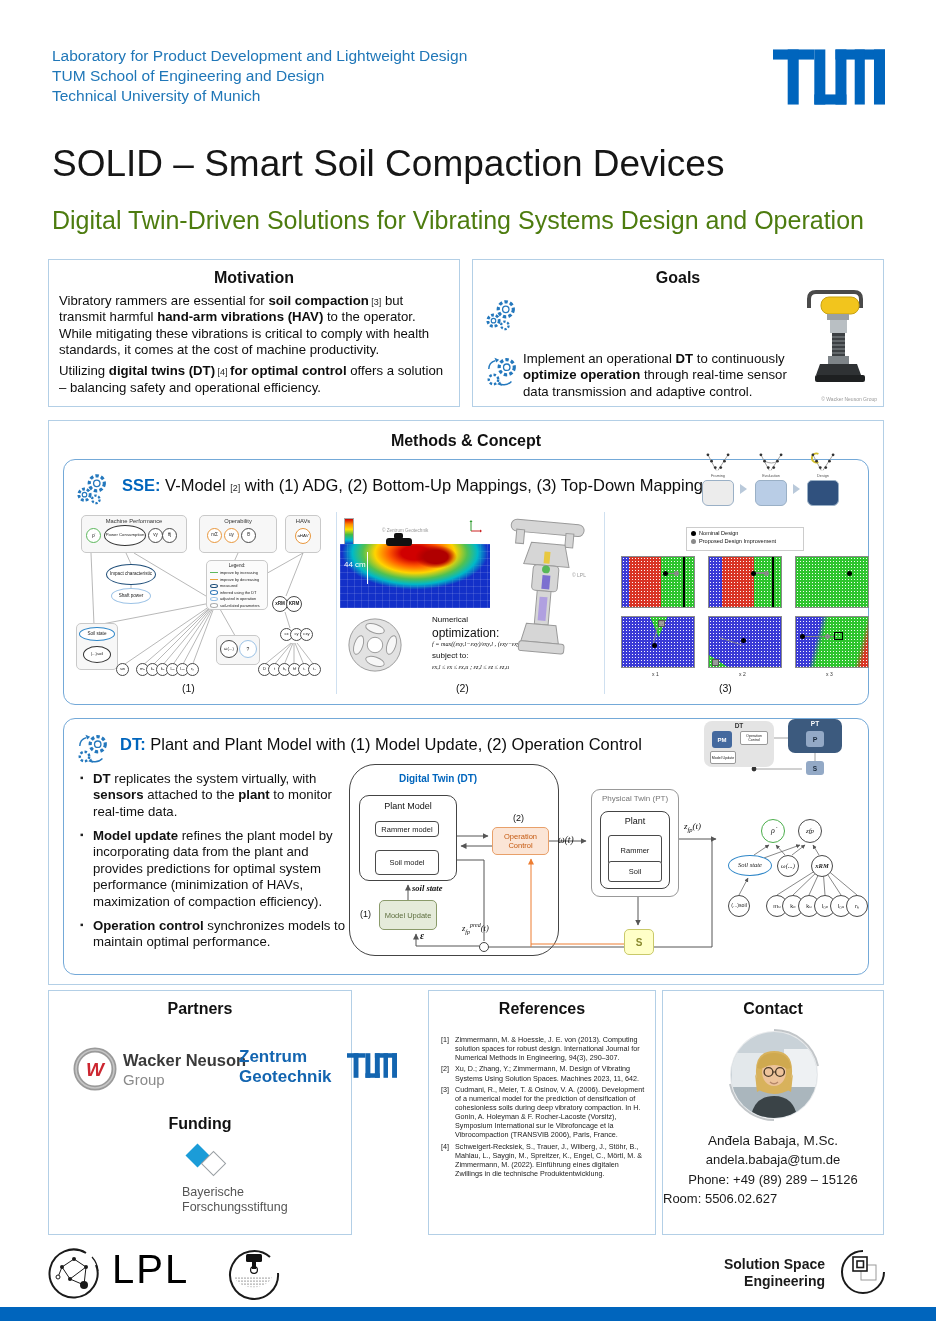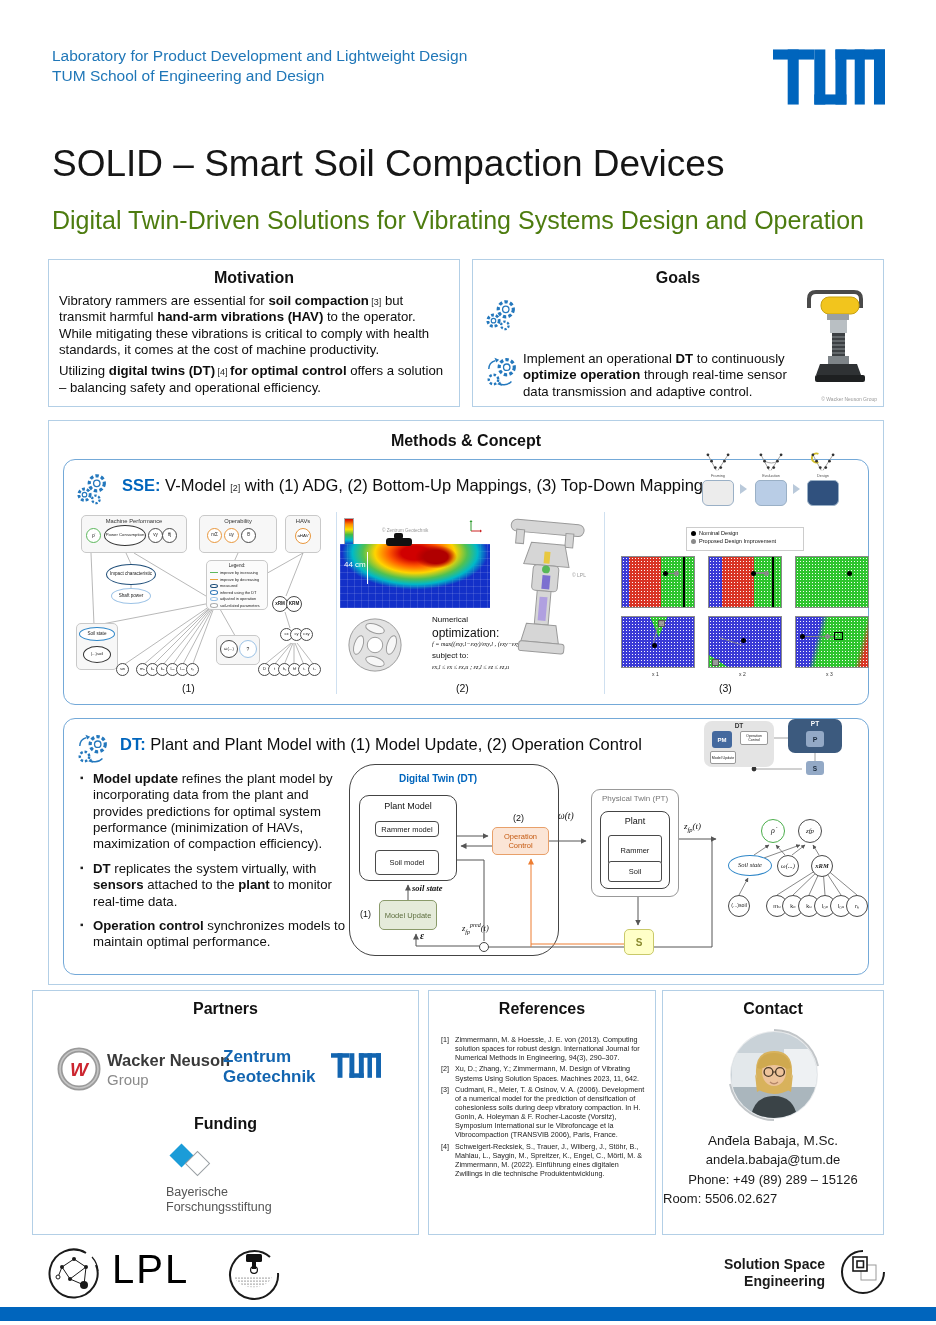--- a/index.html
+++ b/index.html
@@ -54,20 +54,21 @@
         <path d="M0 0L6 3L0 6z" fill="#ed7d31"></path>
       </marker>
   </defs>
 </svg>
 
 <div class="poster">
 
   <div class="abs" style="left:52px;top:46px">
     <div class="hdr-line">Laboratory for Product Development and Lightweight Design</div>
     <div class="hdr-line">TUM School of Engineering and Design</div>
+    <div class="hdr-line">Technical University of Munich</div>
   </div>
   <svg class="abs" style="left:773px;top:48px" width="112" height="58" viewBox="0 0 122 60">
     <g fill="#0065BD">
       <rect x="0" y="0" width="45" height="11"></rect>
         <rect x="16" y="0" width="12" height="60"></rect>
       <rect x="45" y="0" width="12" height="60"></rect>
         <rect x="45" y="49" width="35" height="11"></rect>
         <rect x="68" y="0" width="12" height="60"></rect>
       <rect x="68" y="0" width="54" height="11"></rect>
         <rect x="89" y="0" width="11" height="60"></rect>
@@ -472,30 +473,30 @@
     <div class="blk" style="left:648px;top:12px;width:20px;height:17px;background:#44699e;border:none;border-radius:3px;color:#fff;font-size:6px;font-weight:bold">PM</div>
     <div class="blk" style="left:676px;top:12px;width:28px;height:14px;font-size:3.6px;border-color:#999;border-radius:2px">Operation Control</div>
     <div class="blk" style="left:646px;top:32px;width:26px;height:13px;font-size:3.6px;border-color:#999;border-radius:2px">Model Update</div>
     <div class="abs" style="left:724px;top:0;width:54px;height:34px;background:#3c5a7e;border-radius:7px">
       <div style="font-size:6.5px;font-weight:bold;text-align:center;margin-top:1px;color:#fff">PT</div>
     </div>
     <div class="blk" style="left:742px;top:12px;width:18px;height:16px;background:#93a9c6;border:none;border-radius:3px;color:#1c2c3e;font-size:7px;font-weight:bold">P</div>
     <div class="blk" style="left:742px;top:42px;width:18px;height:14px;background:#93a9c6;border:none;border-radius:3px;color:#1c2c3e;font-size:6.5px;font-weight:bold">S</div>
 
     <div class="dtb abs" style="left:16px;top:52px;width:282px">
+      <div class="row"><b>DT</b><span> replicates the system virtually, with </span><b>sensors</b><span> attached to the </span><b>plant</b><span> to monitor real-time data.</span></div>
       <div class="row"><b>Model update</b><span> refines the plant model by incorporating data from the plant and provides predictions for optimal system performance (minimization of HAVs, maximization of compaction efficiency).</span></div>
-      <div class="row"><b>DT</b><span> replicates the system virtually, with </span><b>sensors</b><span> attached to the </span><b>plant</b><span> to monitor real-time data.</span></div>
       <div class="row"><b>Operation control</b><span> synchronizes models to maintain optimal performance.</span></div>
     </div>
 
     <div class="blk" style="left:311px;top:102px;width:64px;height:16px;font-size:7.5px;border-radius:4px">Rammer model</div>
     <div class="blk" style="left:311px;top:131px;width:64px;height:25px;font-size:7.5px;border-radius:4px">Soil model</div>
     <div class="tl" style="left:449px;top:94px;font-size:9px">(2)</div>
     <div class="blk" style="left:428px;top:108px;width:57px;height:28px;background:#fbe5d6;border-color:#e8a06a;color:#c55a11;font-size:7.5px">Operation Control</div>
-    <div class="tl serif" style="left:494px;top:92px;font-size:9.5px">ω(t)</div>
+    <div class="tl serif" style="left:494px;top:116px;font-size:9.5px">ω(t)</div>
     <div class="blk" style="left:544px;top:116px;width:54px;height:30px;font-size:7.5px;border-radius:3px">Rammer</div>
     <div class="blk" style="left:544px;top:142px;width:54px;height:21px;font-size:7.5px;border-radius:3px">Soil</div>
     <div class="tl" style="left:296px;top:190px;font-size:9px">(1)</div>
     <div class="blk" style="left:315px;top:181px;width:58px;height:30px;background:#e5ebda;border-color:#8a9a6a;color:#5f7040;font-size:7.5px">Model Update</div>
     <div class="tl serif" style="left:348px;top:164px;font-size:8.5px;font-weight:bold">soil state</div>
     <div class="tl serif" style="left:356px;top:211px;font-size:10px;font-weight:bold">ε</div>
     <div class="tl serif" style="left:398px;top:203px;font-size:8.5px"><span>z</span><sub style="font-size:6px">fp</sub><sup style="font-size:6px">pred</sup><span>(t)</span></div>
     <div class="c" style="left:415px;top:223px;width:10px;height:10px;border-color:#444"></div>
     <div class="blk" style="left:560px;top:210px;width:30px;height:26px;background:#ffffc8;border-color:#c9c96a;color:#8a8a30;font-size:10px;font-weight:bold">S</div>
     <div class="tl serif" style="left:620px;top:102px;font-size:9px"><span>z</span><sub style="font-size:6.5px">fp</sub><span>(t)</span></div>
@@ -507,21 +508,21 @@
     <div class="c serif" style="left:747px;top:136px;width:22px;height:22px;font-size:6.5px;font-weight:bold">xRM</div>
     <div class="c" style="left:664px;top:176px;width:22px;height:22px;font-size:5.2px">(...)soil</div>
     <div class="c" style="left:702px;top:176px;width:22px;height:22px;font-size:6px">mᵤ</div>
     <div class="c" style="left:718px;top:176px;width:22px;height:22px;font-size:6px">kₒ</div>
     <div class="c" style="left:734px;top:176px;width:22px;height:22px;font-size:6px">kᵤ</div>
     <div class="c" style="left:750px;top:176px;width:22px;height:22px;font-size:6px">l₀ₒ</div>
     <div class="c" style="left:766px;top:176px;width:22px;height:22px;font-size:6px">l₀ᵤ</div>
     <div class="c" style="left:782px;top:176px;width:22px;height:22px;font-size:6px">rₖ</div>
   </div>
 
-  <div class="box" style="left:32px;top:990px;width:387px;height:245px">
+  <div class="box" style="left:48px;top:990px;width:304px;height:245px">
     <div class="btitle" style="margin-top:9px">Partners</div>
     <svg class="abs" style="left:24px;top:56px" width="44" height="44" viewBox="0 0 44 44">
       <circle cx="22" cy="22" r="19" fill="#fff" stroke="#9a9a9a" stroke-width="5"></circle>
       <circle cx="22" cy="22" r="19" fill="none" stroke="#c5c5c5" stroke-width="1.6"></circle>
       <text x="22" y="29" text-anchor="middle" font-size="19" font-weight="bold" font-style="italic" fill="#cc2630" font-family="Liberation Sans, sans-serif">W</text>
     </svg>
     <div class="tl" style="left:74px;top:60px;font-size:16.5px;font-weight:bold;color:#3a3a3a">Wacker Neuson</div>
     <div class="tl" style="left:74px;top:80px;font-size:15px;color:#8a8a8a">Group</div>
     <div class="tl" style="left:190px;top:56px;font-size:17px;font-weight:bold;color:#1365b0">Zentrum</div>
     <div class="tl" style="left:190px;top:76px;font-size:17px;font-weight:bold;color:#1365b0">Geotechnik</div>

